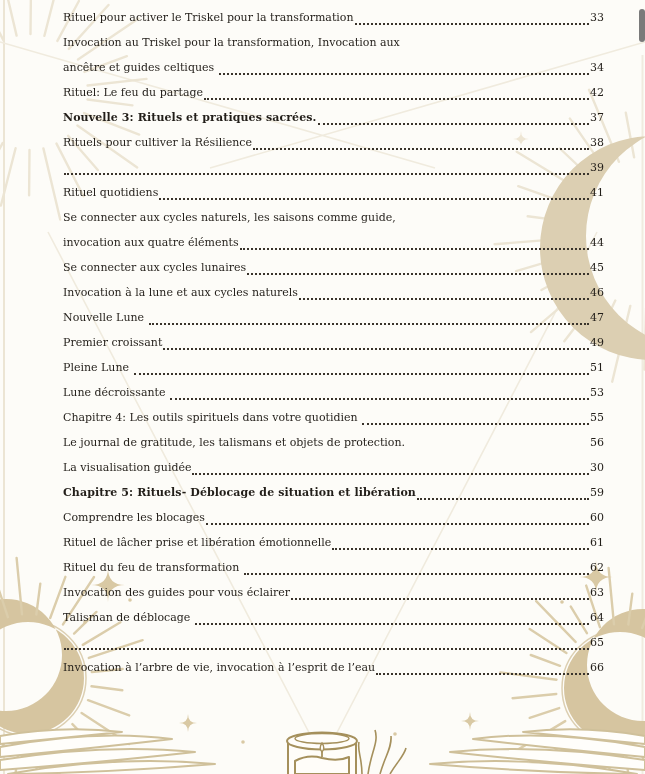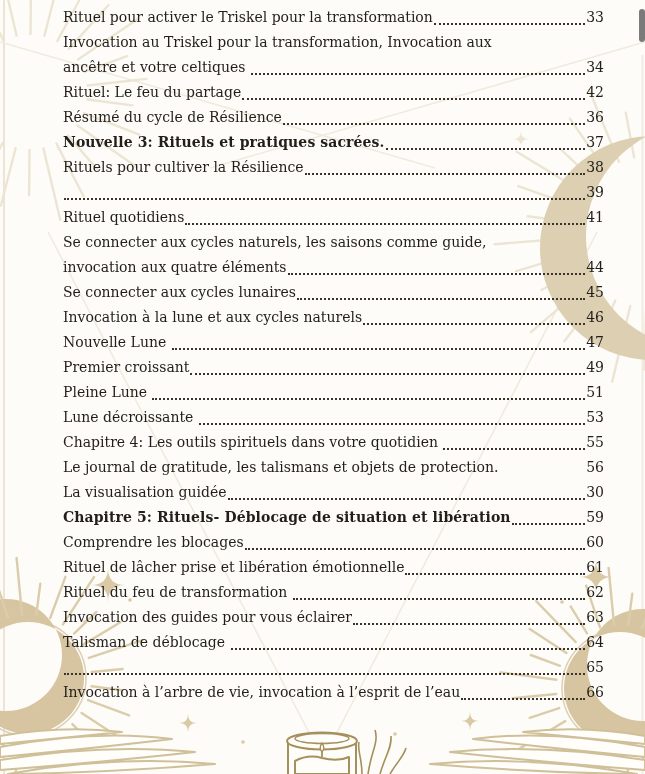--- a/index.html
+++ b/index.html
@@ -9,21 +9,21 @@
     font-family:"DejaVu Serif", serif;
   }
   .page{position:relative;width:645px;height:774px;overflow:hidden;background:#fdfcf8;}
   svg.bg{position:absolute;left:0;top:0;}
   .toc{
     position:absolute;left:63px;right:41px;top:5px;
     color:#221e19;
   }
   .row{
     display:flex;align-items:baseline;height:25px;line-height:25px;
-    font-size:14px;white-space:pre;overflow:hidden;
+    font-size:11px;white-space:pre;overflow:hidden;
   }
   .row .t{flex:0 0 auto;}
   .row.bold .t{font-weight:bold;letter-spacing:.1px;}
   .row .lead{flex:1 1 0;min-width:4px;align-self:stretch;position:relative;}
   .row .lead::after{
     content:"";position:absolute;left:1px;right:1px;bottom:5px;
     border-bottom:2.6px dotted #39332b;
   }
   .row.nolead .lead::after{display:none;}
   .row .p{flex:0 0 auto;}
@@ -67,23 +67,22 @@
       <path d="M288,742 L288,774 M356,742 L356,774" stroke="#a5905c" stroke-width="2" fill="none"></path>
       <ellipse cx="322" cy="741" rx="35" ry="8.5" fill="#fffdf9" stroke="#a5905c" stroke-width="2"></ellipse>
       <ellipse cx="322" cy="738.5" rx="27" ry="5" fill="none" stroke="#a5905c" stroke-width="1.4"></ellipse>
       <path d="M295,761 Q308,754 322,758 Q338,762 349,757 L349,774 L295,774 Z" fill="#fffdf9" stroke="#a5905c" stroke-width="2" stroke-linejoin="round"></path>
       <path d="M322,757 L322,749" stroke="#a5905c" stroke-width="1.8" fill="none"></path>
       <path d="M322,743 q3.5,5 0,9 q-3.5,-4 0,-9 Z" fill="#fffdf9" stroke="#a5905c" stroke-width="1.4"></path>
     </svg>
   <div class="toc" id="toc">
       <div class="row"><span class="t">Rituel pour activer le Triskel pour la transformation</span><span class="lead"></span><span class="p">33</span></div>
       <div class="row nolead"><span class="t">Invocation au Triskel pour la transformation, Invocation aux</span><span class="lead"></span><span class="p"></span></div>
-      <div class="row"><span class="t">ancêtre et votre celtiques </span><span class="lead"></span><span class="p">34</span></div>
+      <div class="row"><span class="t">ancêtre et guides celtiques </span><span class="lead"></span><span class="p">34</span></div>
       <div class="row"><span class="t">Rituel: Le feu du partage</span><span class="lead"></span><span class="p">42</span></div>
-      <div class="row"><span class="t">Résumé du cycle de Résilience</span><span class="lead"></span><span class="p">36</span></div>
       <div class="row bold"><span class="t">Nouvelle 3: Rituels et pratiques sacrées.</span><span class="lead"></span><span class="p">37</span></div>
       <div class="row"><span class="t">Rituels pour cultiver la Résilience</span><span class="lead"></span><span class="p">38</span></div>
       <div class="row"><span class="lead"></span><span class="p">39</span></div>
       <div class="row"><span class="t">Rituel quotidiens</span><span class="lead"></span><span class="p">41</span></div>
       <div class="row nolead"><span class="t">Se connecter aux cycles naturels, les saisons comme guide,</span><span class="lead"></span><span class="p"></span></div>
       <div class="row"><span class="t">invocation aux quatre éléments</span><span class="lead"></span><span class="p">44</span></div>
       <div class="row"><span class="t">Se connecter aux cycles lunaires</span><span class="lead"></span><span class="p">45</span></div>
       <div class="row"><span class="t">Invocation à la lune et aux cycles naturels</span><span class="lead"></span><span class="p">46</span></div>
       <div class="row"><span class="t">Nouvelle Lune </span><span class="lead"></span><span class="p">47</span></div>
       <div class="row"><span class="t">Premier croissant</span><span class="lead"></span><span class="p">49</span></div>

